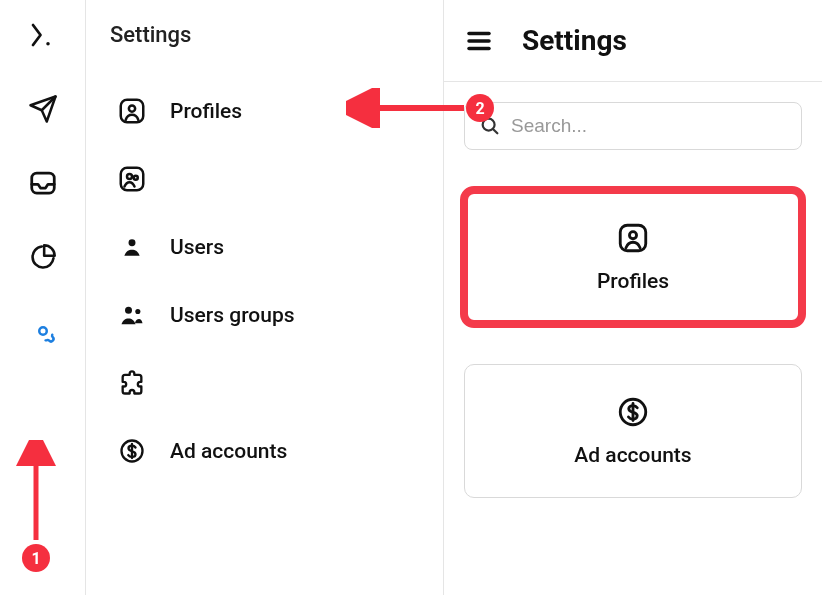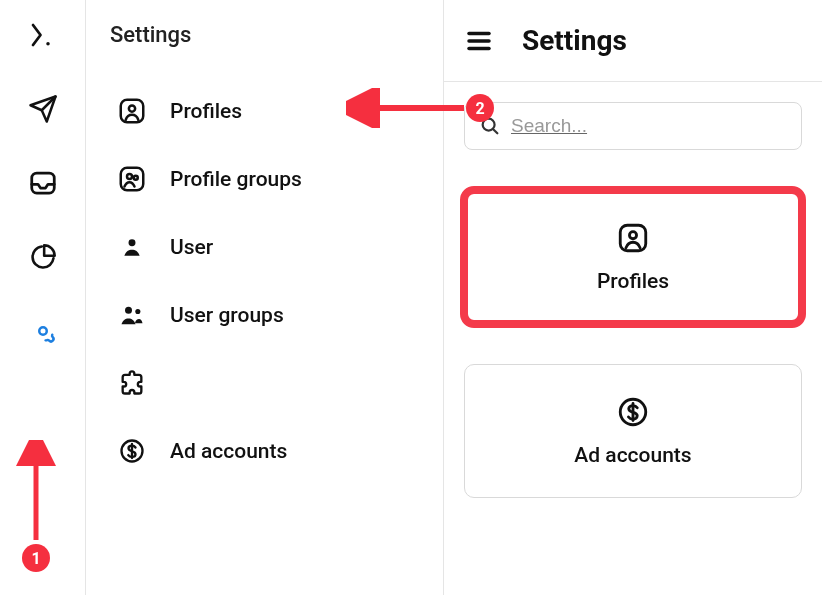--- a/index.html
+++ b/index.html
@@ -96,21 +96,20 @@
     border-radius: 8px;
     padding: 12px 14px;
   }
   .search input {
     border: none;
     outline: none;
     font-size: 19px;
     color: #666;
     flex: 1;
     background: transparent;
-    text-decoration: underline;
   }
   .search input::placeholder { color: #999; }
   .card {
     border: 1px solid #d9d9d9;
     border-radius: 10px;
     height: 134px;
     display: flex;
     flex-direction: column;
     align-items: center;
     justify-content: center;
@@ -207,43 +206,42 @@
 
   <div class="nav-item">
     <span class="icon-wrap">
       <svg width="30" height="30" viewBox="0 0 24 24" fill="none" stroke="currentColor" stroke-width="2" stroke-linecap="round" stroke-linejoin="round">
         <rect x="3" y="3" width="18" height="18" rx="5"></rect>
         <circle cx="10" cy="10" r="2"></circle>
         <circle cx="15" cy="11" r="1.6"></circle>
         <path d="M6 18c1-2.5 2.5-3.5 4-3.5s3 1 4 3.5"></path>
       </svg>
     </span>
-    <span class="label">Profile groups</span>
   </div>
 
   <div class="nav-item">
     <span class="icon-wrap">
       <svg width="26" height="26" viewBox="0 0 24 24" fill="currentColor">
         <circle cx="12" cy="8" r="3.2"></circle>
         <path d="M5 20c1.2-4 4-5.5 7-5.5s5.8 1.5 7 5.5Z"></path>
       </svg>
     </span>
-    <span class="label">User</span>
+    <span class="label">Users</span>
   </div>
 
   <div class="nav-item">
     <span class="icon-wrap">
       <svg width="28" height="28" viewBox="0 0 24 24" fill="currentColor">
         <circle cx="9" cy="8" r="3"></circle>
         <circle cx="17" cy="9" r="2.2"></circle>
         <path d="M3 20c1-3.5 3.2-5 6-5s5 1.5 6 5Z"></path>
         <path d="M14.5 19c.5-2.5 2-3.5 3.5-3.5s2.4 1 3 3.5Z"></path>
       </svg>
     </span>
-    <span class="label">User groups</span>
+    <span class="label">Users groups</span>
   </div>
 
   <div class="nav-item">
     <span class="icon-wrap">
       <svg width="28" height="28" viewBox="0 0 24 24" fill="none" stroke="currentColor" stroke-width="2" stroke-linecap="round" stroke-linejoin="round">
         <path d="M14 4a2 2 0 1 0-4 0v1H6a2 2 0 0 0-2 2v4h1a2 2 0 1 1 0 4H4v4a2 2 0 0 0 2 2h4v-1a2 2 0 1 1 4 0v1h4a2 2 0 0 0 2-2v-4h-1a2 2 0 1 1 0-4h1V7a2 2 0 0 0-2-2h-4V4z"></path>
       </svg>
     </span>
   </div>
 

